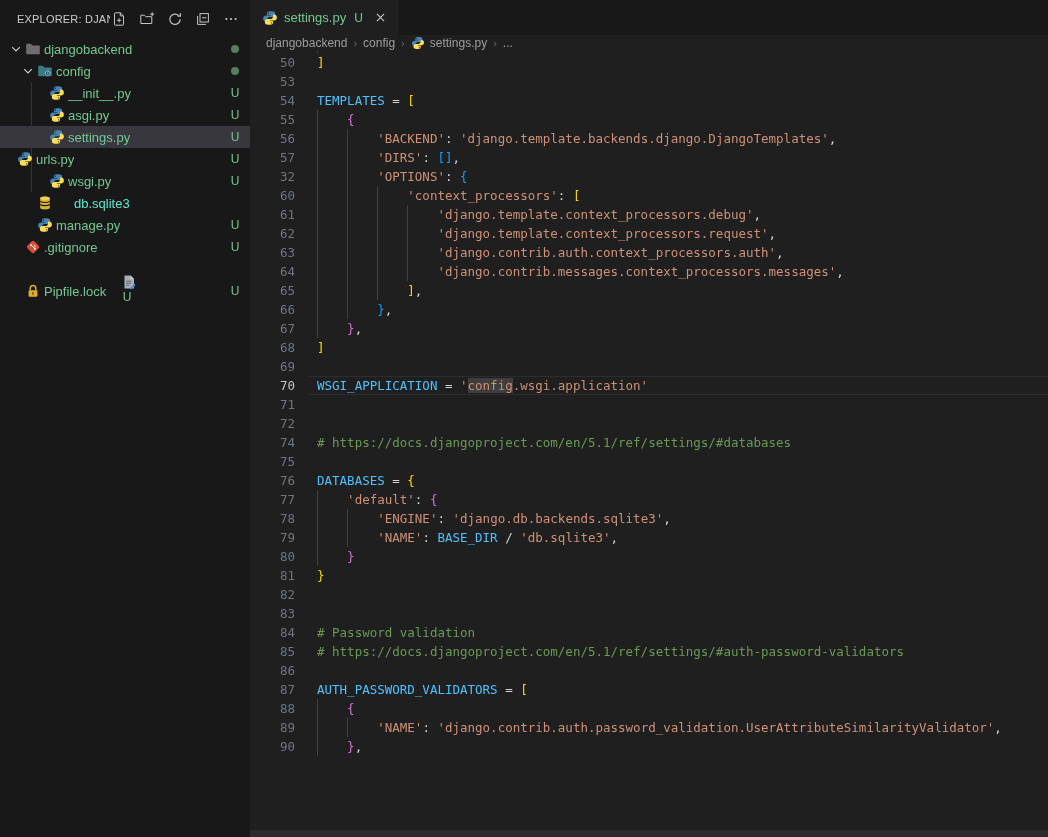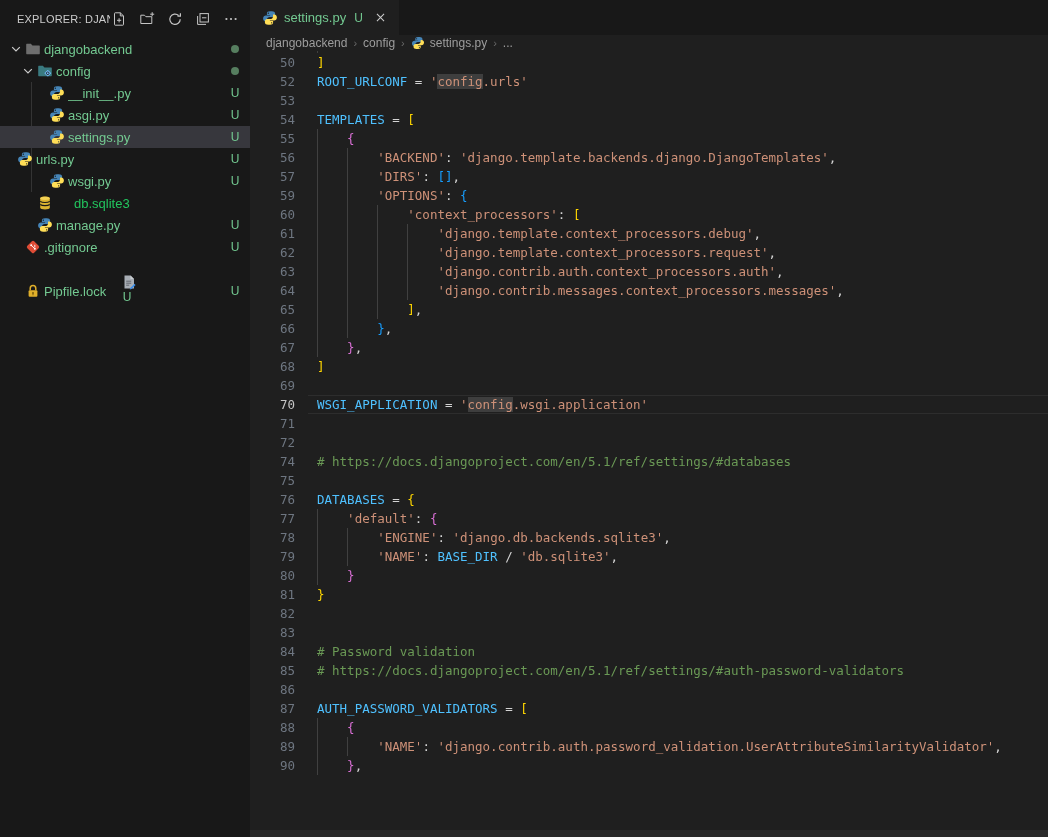--- a/index.html
+++ b/index.html
@@ -38,21 +38,21 @@
     font-size:13px;box-sizing:border-box;position:relative;
   }
   .trow.selected{background:var(--selected-row,#37373d);}
   .chev{width:16px;height:16px;}
   .chev.empty{visibility:hidden;}
   .ticon{width:18px;height:16px;display:inline-flex;align-items:center;}
   .tlabel{
     color:var(--accent-green,#73C991);
     white-space:nowrap;overflow:hidden;flex:1;margin-left:2px;
   }
-  .tlabel.plain{color:#22c55e;margin-left:20px;}
+  .tlabel.plain{color:#5eead4;margin-left:20px;}
   .tbadge{
     width:22px;text-align:center;color:var(--accent-green,#73C991);
     font-size:12px;margin-right:4px;
   }
   .tdot{
     width:8px;height:8px;border-radius:50%;
     background:#567e5f;margin:0 11px 0 auto;flex:0 0 auto;
   }
 
   
@@ -348,27 +348,26 @@
       </span>
       <span class="bc-sep">›</span>
       <span class="bc-item">
         <span>...</span>
       </span>
     </div>
   <div id="code-viewport">
     <div id="code-inner">
         <div class="row"><span class="ln">49</span><span class="codeline"><i class="g" style="left:0.0px"></i></span></div>
         <div class="row"><span class="ln">50</span><span class="codeline"><span class="seg-b1">]</span></span></div>
-        <div class="row"><span class="ln">52</span><span class="codeline"><span class="seg-c">ROOT_URLCONF</span><span class="seg-p"> = </span><span class="seg-s">'</span><span class="seg-h">config</span><span class="seg-s">.urls'</span></span></div>
         <div class="row"><span class="ln">53</span><span class="codeline"></span></div>
         <div class="row"><span class="ln">54</span><span class="codeline"><span class="seg-c">TEMPLATES</span><span class="seg-p"> = </span><span class="seg-b1">[</span></span></div>
         <div class="row"><span class="ln">55</span><span class="codeline"><i class="g" style="left:0.0px"></i><span class="seg-p">    </span><span class="seg-b2">{</span></span></div>
         <div class="row"><span class="ln">56</span><span class="codeline"><i class="g" style="left:0.0px"></i><i class="g" style="left:30.1px"></i><span class="seg-p">        </span><span class="seg-s">'BACKEND'</span><span class="seg-p">: </span><span class="seg-s">'django.template.backends.django.DjangoTemplates'</span><span class="seg-p">,</span></span></div>
         <div class="row"><span class="ln">57</span><span class="codeline"><i class="g" style="left:0.0px"></i><i class="g" style="left:30.1px"></i><span class="seg-p">        </span><span class="seg-s">'DIRS'</span><span class="seg-p">: </span><span class="seg-b3">[]</span><span class="seg-p">,</span></span></div>
-        <div class="row"><span class="ln">59</span><span class="codeline"><i class="g" style="left:0.0px"></i><i class="g" style="left:30.1px"></i><span class="seg-p">        </span><span class="seg-s">'OPTIONS'</span><span class="seg-p">: </span><span class="seg-b3">{</span></span></div>
+        <div class="row"><span class="ln">32</span><span class="codeline"><i class="g" style="left:0.0px"></i><i class="g" style="left:30.1px"></i><span class="seg-p">        </span><span class="seg-s">'OPTIONS'</span><span class="seg-p">: </span><span class="seg-b3">{</span></span></div>
         <div class="row"><span class="ln">60</span><span class="codeline"><i class="g" style="left:0.0px"></i><i class="g" style="left:30.1px"></i><i class="g" style="left:60.2px"></i><span class="seg-p">            </span><span class="seg-s">'context_processors'</span><span class="seg-p">: </span><span class="seg-b1">[</span></span></div>
         <div class="row"><span class="ln">61</span><span class="codeline"><i class="g" style="left:0.0px"></i><i class="g" style="left:30.1px"></i><i class="g" style="left:60.2px"></i><i class="g" style="left:90.3px"></i><span class="seg-p">                </span><span class="seg-s">'django.template.context_processors.debug'</span><span class="seg-p">,</span></span></div>
         <div class="row"><span class="ln">62</span><span class="codeline"><i class="g" style="left:0.0px"></i><i class="g" style="left:30.1px"></i><i class="g" style="left:60.2px"></i><i class="g" style="left:90.3px"></i><span class="seg-p">                </span><span class="seg-s">'django.template.context_processors.request'</span><span class="seg-p">,</span></span></div>
         <div class="row"><span class="ln">63</span><span class="codeline"><i class="g" style="left:0.0px"></i><i class="g" style="left:30.1px"></i><i class="g" style="left:60.2px"></i><i class="g" style="left:90.3px"></i><span class="seg-p">                </span><span class="seg-s">'django.contrib.auth.context_processors.auth'</span><span class="seg-p">,</span></span></div>
         <div class="row"><span class="ln">64</span><span class="codeline"><i class="g" style="left:0.0px"></i><i class="g" style="left:30.1px"></i><i class="g" style="left:60.2px"></i><i class="g" style="left:90.3px"></i><span class="seg-p">                </span><span class="seg-s">'django.contrib.messages.context_processors.messages'</span><span class="seg-p">,</span></span></div>
         <div class="row"><span class="ln">65</span><span class="codeline"><i class="g" style="left:0.0px"></i><i class="g" style="left:30.1px"></i><i class="g" style="left:60.2px"></i><span class="seg-p">            </span><span class="seg-b1">]</span><span class="seg-p">,</span></span></div>
         <div class="row"><span class="ln">66</span><span class="codeline"><i class="g" style="left:0.0px"></i><i class="g" style="left:30.1px"></i><span class="seg-p">        </span><span class="seg-b3">}</span><span class="seg-p">,</span></span></div>
         <div class="row"><span class="ln">67</span><span class="codeline"><i class="g" style="left:0.0px"></i><span class="seg-p">    </span><span class="seg-b2">}</span><span class="seg-p">,</span></span></div>
         <div class="row"><span class="ln">68</span><span class="codeline"><span class="seg-b1">]</span></span></div>
         <div class="row"><span class="ln">69</span><span class="codeline"></span></div>

